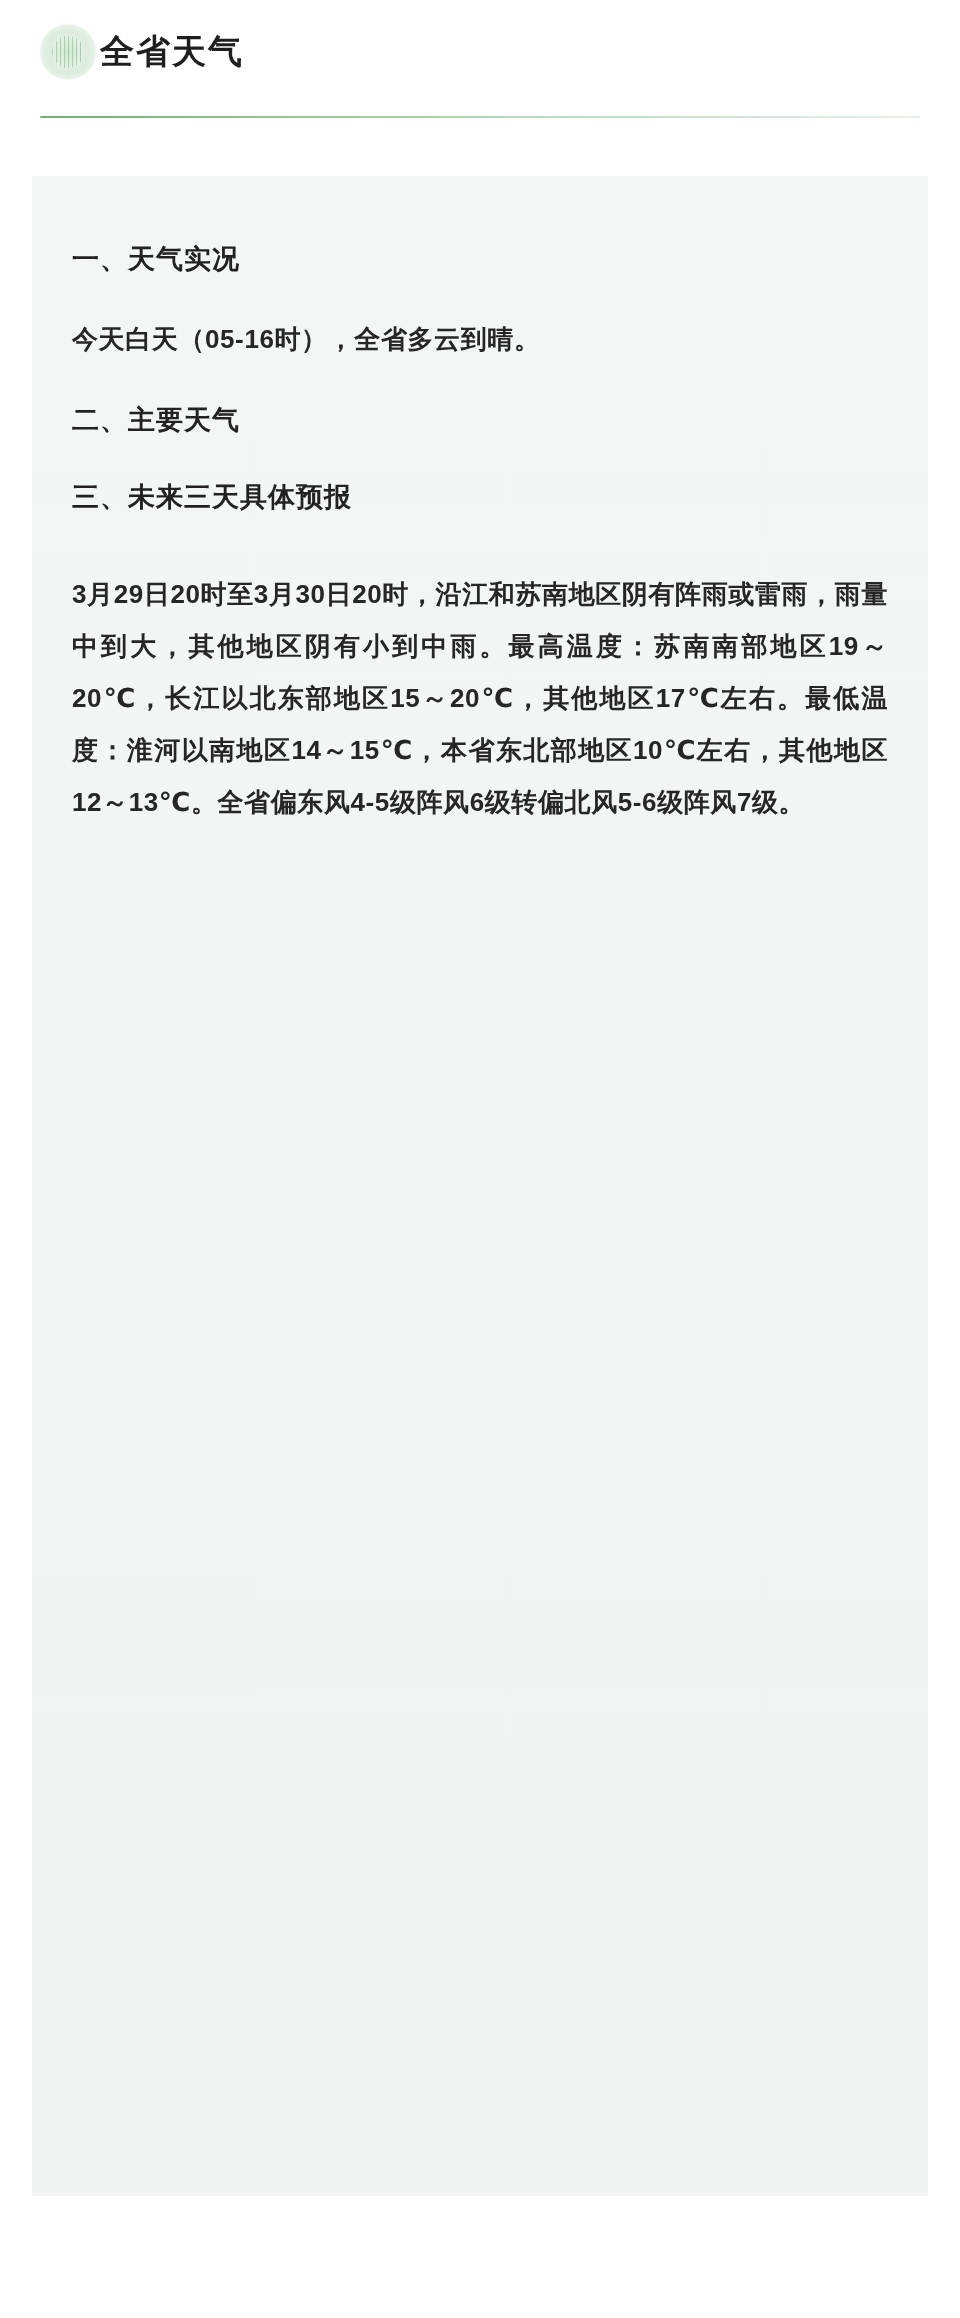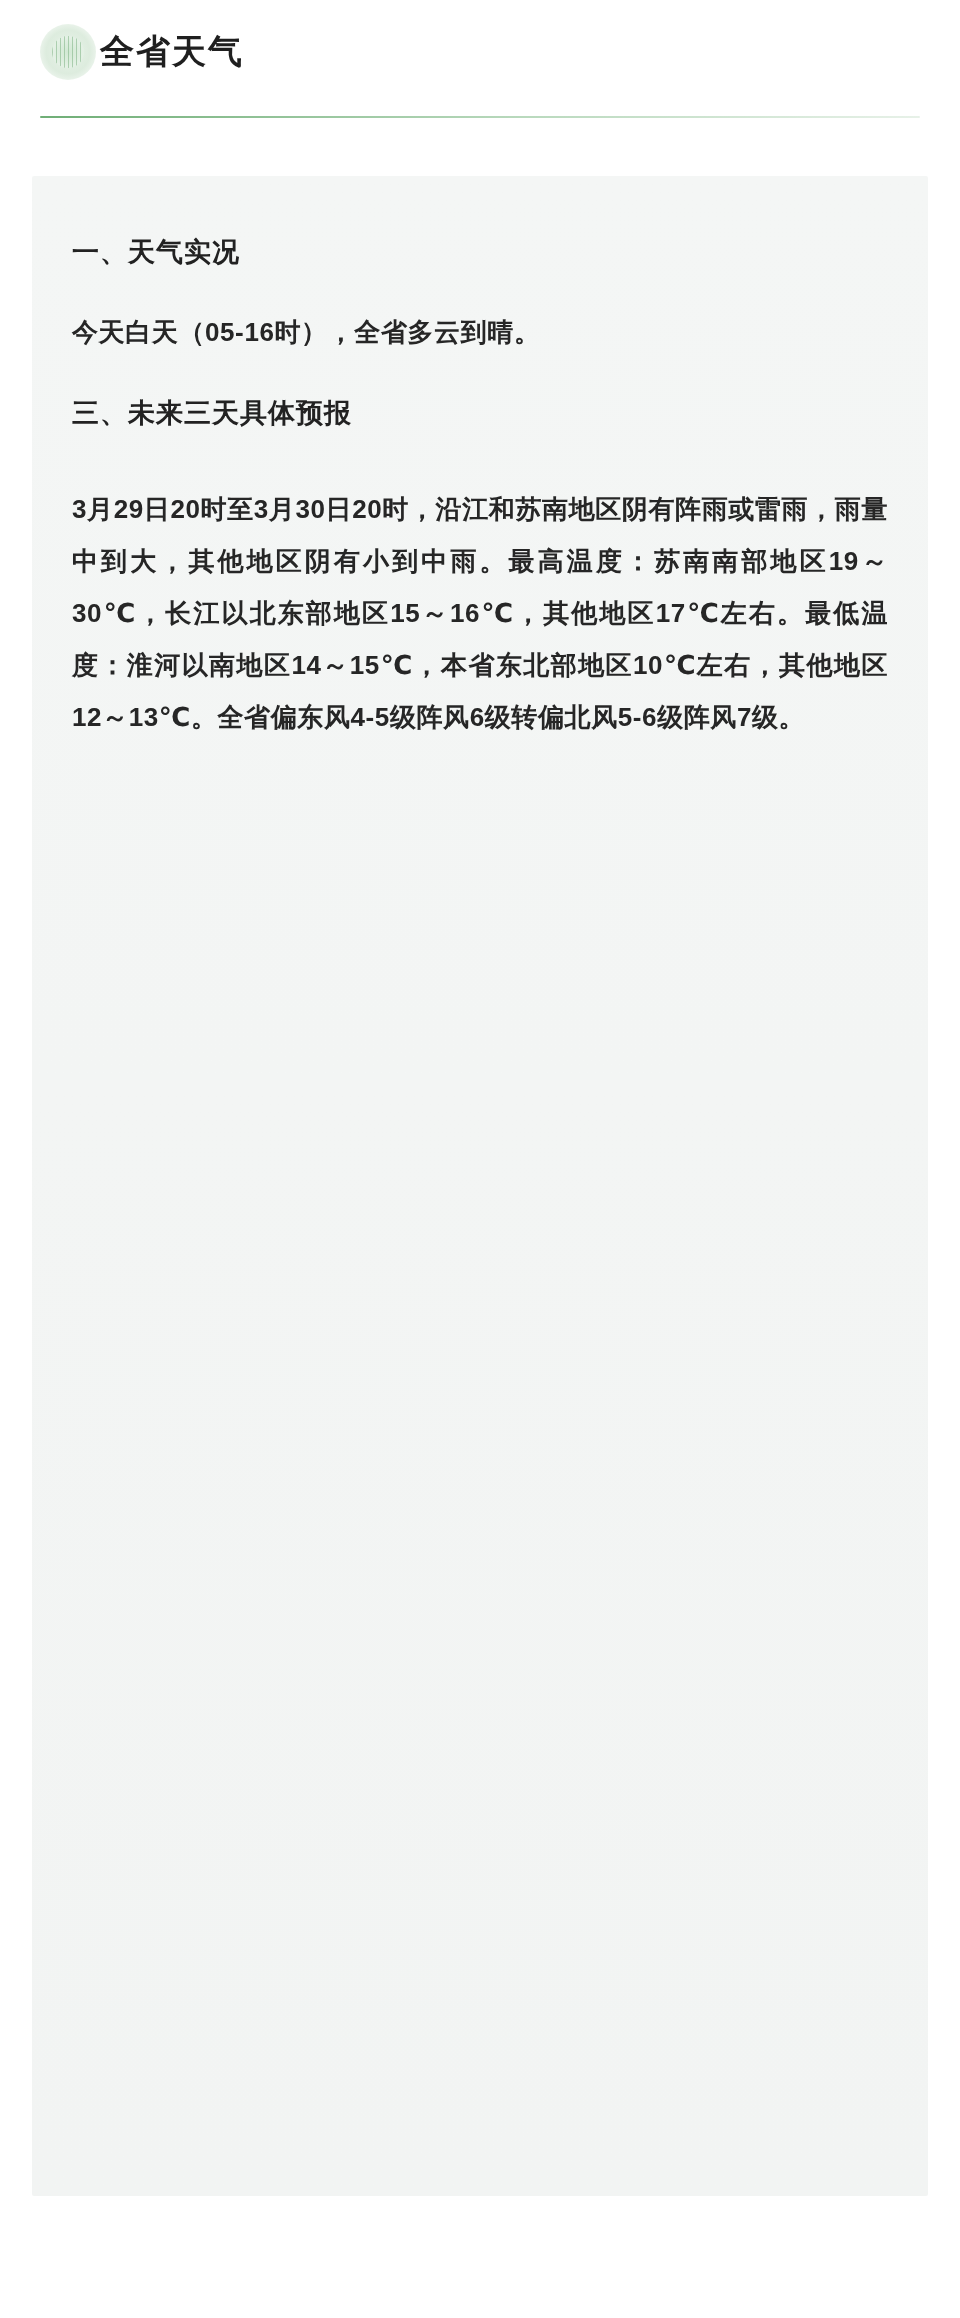--- a/index.html
+++ b/index.html
@@ -86,21 +86,21 @@
 
   .section-heading {
     font-size: 27px;
     font-weight: bold;
     color: #222222;
     letter-spacing: 1px;
     margin: 34px 0 0 0;
     line-height: 1.6;
   }
   .section-heading:first-child {
-    margin-top: 9px;
+    margin-top: 16px;
   }
 
   .para {
     font-size: 26px;
     color: #262626;
     line-height: 2.0;
     letter-spacing: 0.6px;
     margin: 32px 0 0 0;
     text-align: justify;
     text-justify: inter-ideograph;
@@ -120,18 +120,19 @@
       <div class="header-badge"></div>
       <div class="header-title">全省天气</div>
     </div>
   </div>
   <div class="header-rule"></div>
 
   <div class="card">
     <div class="section-heading">一、天气实况</div>
     <div class="para">今天白天（05-16时），全省多云到晴。</div>
 
+    <div class="section-heading">二、主要天气</div>
 
     <div class="section-heading">三、未来三天具体预报</div>
-    <div class="para gap-big">3月29日20时至3月30日20时，沿江和苏南地区阴有阵雨或雷雨，雨量中到大，其他地区阴有小到中雨。最高温度：苏南南部地区19～30℃，长江以北东部地区15～16℃，其他地区17℃左右。最低温度：淮河以南地区14～15℃，本省东北部地区10℃左右，其他地区12～13℃。全省偏东风4-5级阵风6级转偏北风5-6级阵风7级。</div>
+    <div class="para gap-big">3月29日20时至3月30日20时，沿江和苏南地区阴有阵雨或雷雨，雨量中到大，其他地区阴有小到中雨。最高温度：苏南南部地区19～20℃，长江以北东部地区15～20℃，其他地区17℃左右。最低温度：淮河以南地区14～15℃，本省东北部地区10℃左右，其他地区12～13℃。全省偏东风4-5级阵风6级转偏北风5-6级阵风7级。</div>
   </div>
 
 </div>
 
 </body></html>

